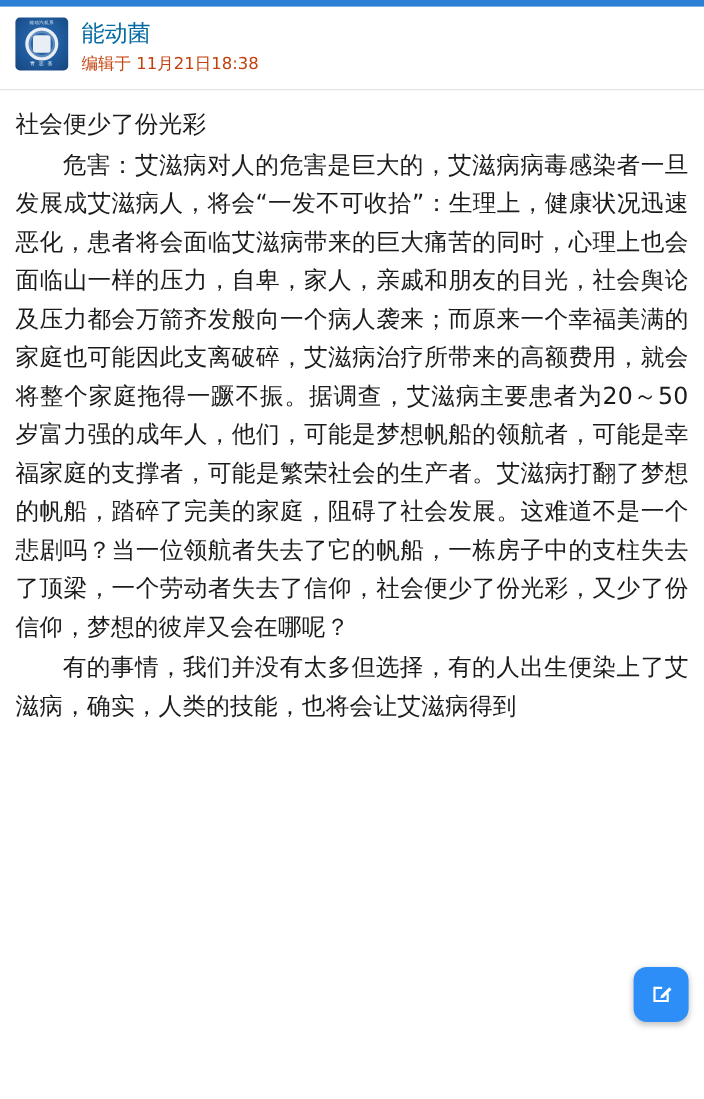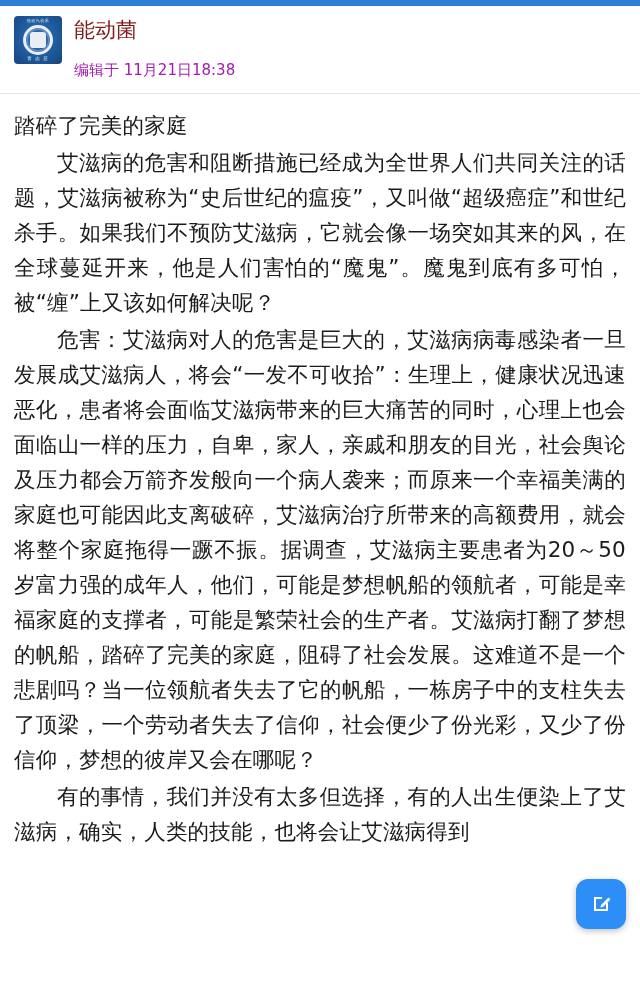--- a/index.html
+++ b/index.html
@@ -83,29 +83,29 @@
 
   .header-text {
     margin-left: 12px;
     display: flex;
     flex-direction: column;
     justify-content: flex-start;
     padding-top: 1px;
   }
   .author-name {
     font-size: 21px;
-    color: #7f1d1d;
+    color: #0369a1;
     line-height: 26px;
     font-weight: normal;
   }
   .edit-time {
     font-size: 15px;
-    color: #a21caf;
+    color: #c2410c;
     line-height: 22px;
-    margin-top: 16px;
+    margin-top: 4px;
   }
 
   
   .divider {
     height: 1px;
     background: #e2e2e2;
     margin: 6px 0 0 0;
   }
 
   
@@ -160,22 +160,21 @@
   </div>
   <div class="header-text">
     <div class="author-name">能动菌</div>
     <div class="edit-time">编辑于 11月21日18:38</div>
   </div>
 </div>
 
 <div class="divider"></div>
 
 <div class="article">
-  <p>踏碎了完美的家庭</p>
-  <p class="p-indent">艾滋病的危害和阻断措施已经成为全世界人们共同关注的话题，艾滋病被称为“史后世纪的瘟疫”，又叫做“超级癌症”和世纪杀手。如果我们不预防艾滋病，它就会像一场突如其来的风，在全球蔓延开来，他是人们害怕的“魔鬼”。魔鬼到底有多可怕，被“缠”上又该如何解决呢？</p>
+  <p>社会便少了份光彩</p>
   <p class="p-indent">危害：艾滋病对人的危害是巨大的，艾滋病病毒感染者一旦发展成艾滋病人，将会“一发不可收拾”：生理上，健康状况迅速恶化，患者将会面临艾滋病带来的巨大痛苦的同时，心理上也会面临山一样的压力，自卑，家人，亲戚和朋友的目光，社会舆论及压力都会万箭齐发般向一个病人袭来；而原来一个幸福美满的家庭也可能因此支离破碎，艾滋病治疗所带来的高额费用，就会将整个家庭拖得一蹶不振。据调查，艾滋病主要患者为20～50岁富力强的成年人，他们，可能是梦想帆船的领航者，可能是幸福家庭的支撑者，可能是繁荣社会的生产者。艾滋病打翻了梦想的帆船，踏碎了完美的家庭，阻碍了社会发展。这难道不是一个悲剧吗？当一位领航者失去了它的帆船，一栋房子中的支柱失去了顶梁，一个劳动者失去了信仰，社会便少了份光彩，又少了份信仰，梦想的彼岸又会在哪呢？</p>
   <p class="p-indent">有的事情，我们并没有太多但选择，有的人出生便染上了艾滋病，确实，人类的技能，也将会让艾滋病得到</p>
 </div>
 
 <div class="fab">
   <svg width="26" height="26" viewBox="0 0 26 26">
     <path d="M6 6 h8 v2 h-6 v10 h10 v-6 h2 v8 h-14 z" fill="#ffffff"></path>
     <path d="M13 14 l7.5 -7.5 l2 2 l-7.5 7.5 l-2.6 0.6 z" fill="#ffffff"></path>
   </svg>
 </div>

